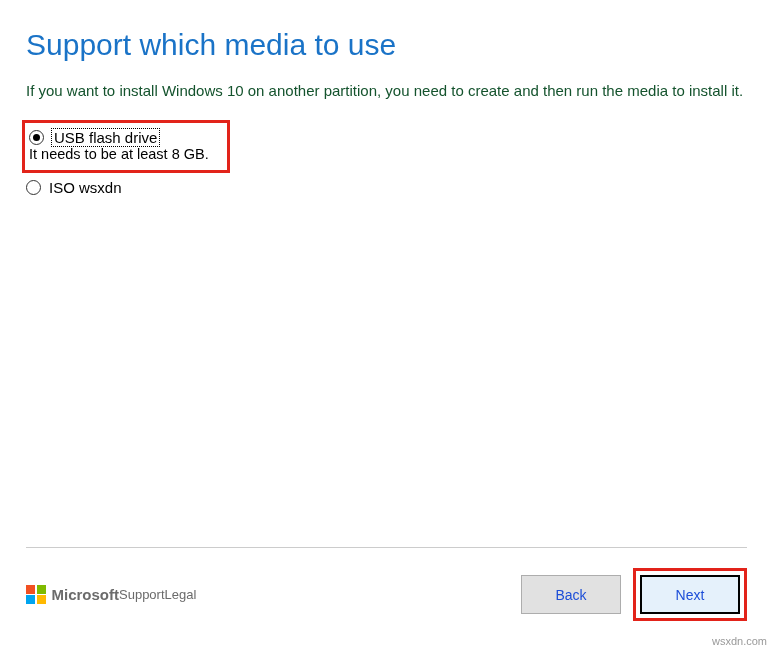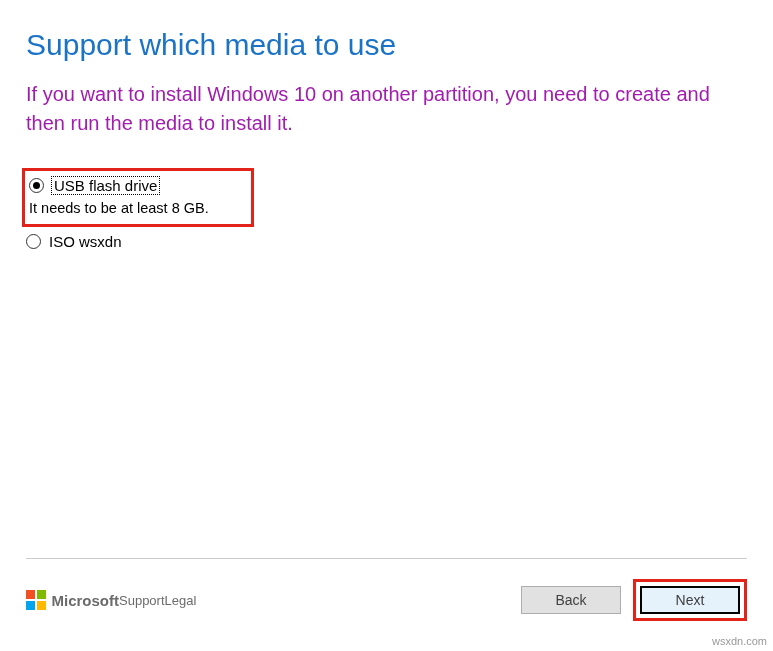--- a/index.html
+++ b/index.html
@@ -18,24 +18,24 @@
     .content {
       padding: 28px 26px 0 26px;
     }
     .title {
       color: #1a73c7;
       font-size: 30px;
       font-weight: 400;
       margin-bottom: 18px;
     }
     .subtitle {
-      color: #a21caf;
-      font-size: 20px;
+      color: #14532d;
+      font-size: 15px;
       line-height: 1.45;
-      margin-bottom: 30px;
+      margin-bottom: 18px;
       max-width: 720px;
     }
     .option-group {
       margin-bottom: 14px;
     }
     .option-row {
       display: flex;
       align-items: center;
       gap: 8px;
     }
@@ -62,30 +62,29 @@
       font-size: 15px;
       color: #000;
     }
     .focus-box {
       outline: 1px dotted #000;
       padding: 0 2px;
     }
     .option-desc {
       font-size: 14.5px;
       color: #000;
-      margin-top: 6px;
       margin-left: 0px;
     }
     .highlight-red {
       border: 3px solid #e2231a;
       padding: 6px 10px 8px 4px;
       display: inline-block;
       margin-left: -4px;
       margin-bottom: 6px;
-      width: 232px;
+      width: 208px;
       box-sizing: border-box;
     }
     .footer {
       position: absolute;
       bottom: 30px;
       left: 26px;
       right: 26px;
       display: flex;
       align-items: center;
       justify-content: space-between;
@@ -120,25 +119,25 @@
       font-size: 13px;
       color: #6b6b6b;
     }
     .footer-right {
       display: flex;
       align-items: center;
       gap: 12px;
     }
     .btn {
       width: 100px;
-      height: 28px;
+      height: 39px;
       background: #e1e1e1;
       border: 1px solid #adadad;
       font-size: 14px;
-      color: #404040;
+      color: #1d4ed8;
       display: flex;
       align-items: center;
       justify-content: center;
       cursor: pointer;
     }
     .btn-next-wrap {
       border: 3px solid #e2231a;
       padding: 4px;
     }
     .btn.focused {

